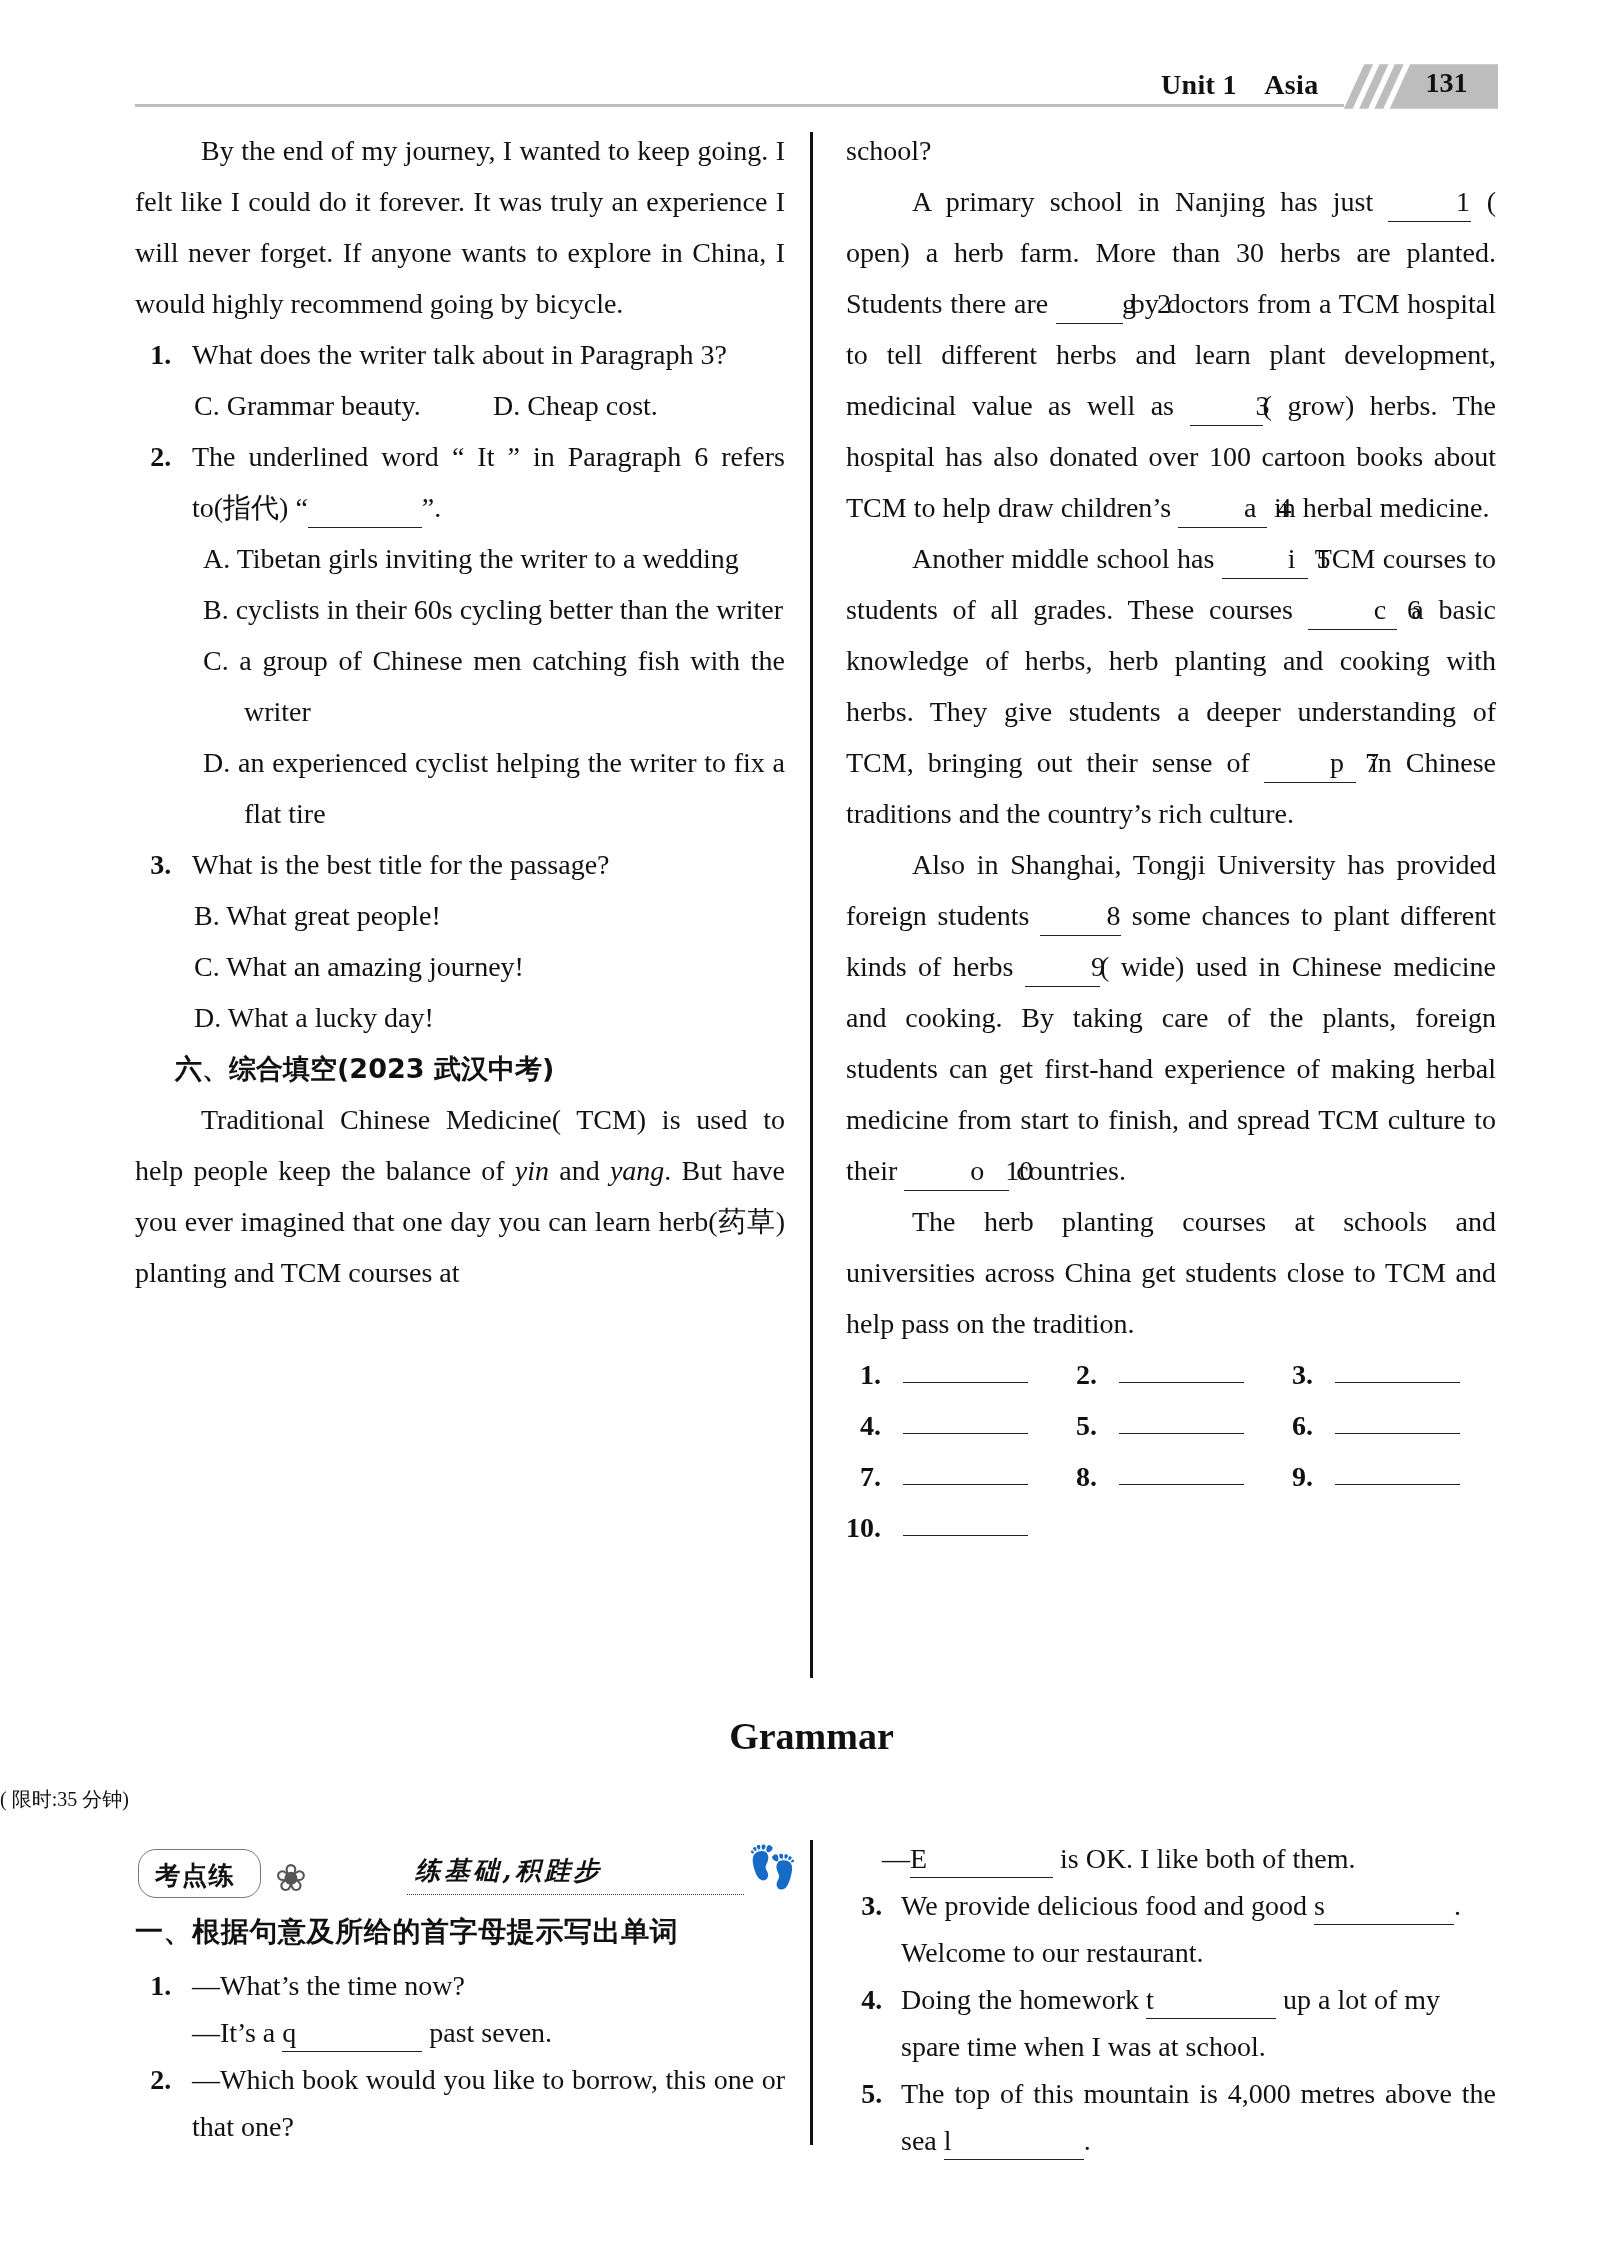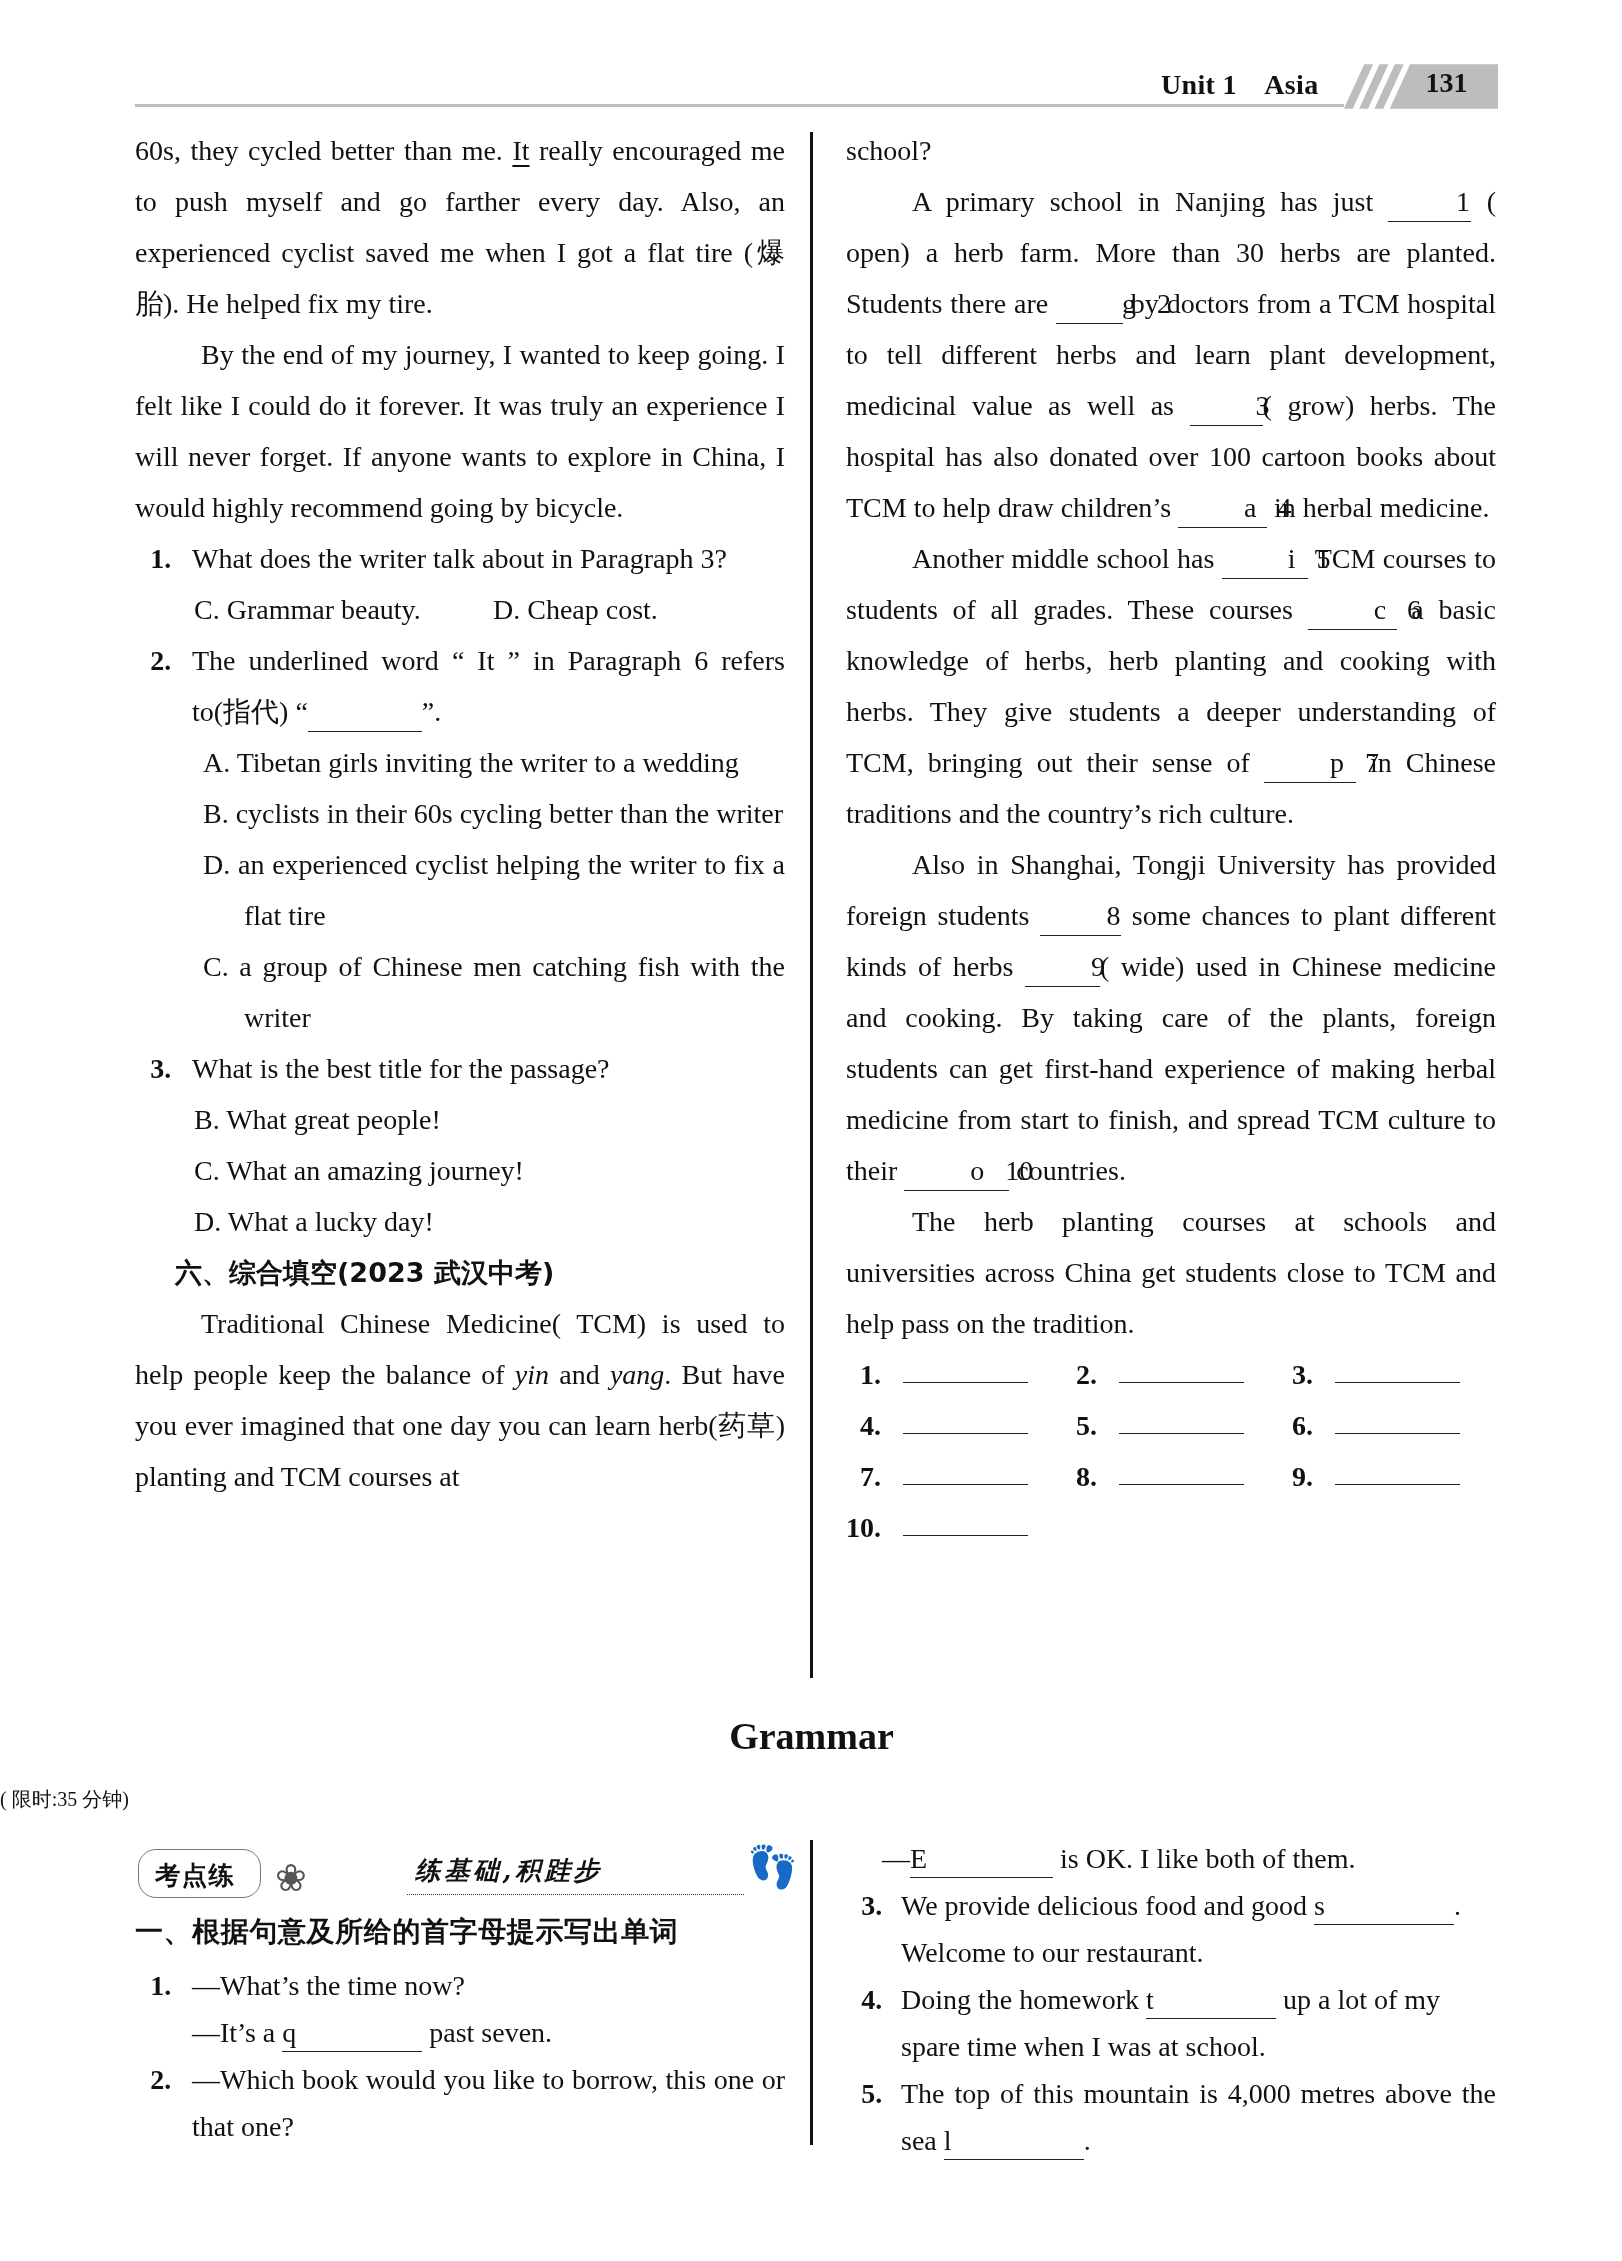--- a/index.html
+++ b/index.html
@@ -68,45 +68,41 @@
     <polygon points="76,70 108,0 122,0 90,70" fill="#bdbdbd"></polygon>
     <polygon points="100,70 132,0 270,0 270,70" fill="#bdbdbd"></polygon>
   </svg>
   <div class="pageno">131</div>
 </div>
 
 <div class="col-divider" style="top:132px; height:1546px;"></div>
 <div class="col-divider" style="top:1840px; height:305px;"></div>
 
 <div class="col" style="left:135px; top:125px; width:650px;">
-  <p>
-    <span>60s, they cycled better than me.</span>
-    <span style="text-decoration: underline; text-underline-offset: 5.1px;">It</span><span> really encouraged me to push myself and go farther every day. Also, an experienced cyclist saved me when I got a flat tire (爆胎). He helped fix my tire.</span>
-  </p>
   <p class="indent">By the end of my journey, I wanted to keep going. I felt like I could do it forever. It was truly an experience I will never forget. If anyone wants to explore in China, I would highly recommend going by bicycle.</p>
 
   <div class="q">
     <span class="num">1.</span>
     <div>What does the writer talk about in Paragraph 3?</div>
   </div>
   <div style="display:flex; padding-left:59px;">
     <span style="width:299px;">C. Grammar beauty.</span>
     <span>D. Cheap cost.</span>
   </div>
 
   <div class="q">
     <span class="num">2.</span>
     <div style="text-align:justify;">
       <span>The underlined word “ It ” in Paragraph 6 refers to(指代) “</span><span class="blank" style="width:114px;">&nbsp;</span><span>”.</span>
     </div>
   </div>
   <div class="opt2" style="padding-left:109px; text-indent:-41px;">A. Tibetan girls inviting the writer to a wedding</div>
   <div class="opt2" style="padding-left:109px; text-indent:-41px; text-align:justify;">B. cyclists in their 60s cycling better than the writer</div>
+  <div class="opt2" style="padding-left:109px; text-indent:-41px; text-align:justify;">C. a group of Chinese men catching fish with the writer</div>
   <div class="opt2" style="padding-left:109px; text-indent:-41px; text-align:justify;">D. an experienced cyclist helping the writer to fix a flat tire</div>
-  <div class="opt2" style="padding-left:109px; text-indent:-41px; text-align:justify;">C. a group of Chinese men catching fish with the writer</div>
 
   <div class="q">
     <span class="num">3.</span>
     <div>What is the best title for the passage?</div>
   </div>
   <div class="opt">B. What great people!</div>
   <div class="opt">C. What an amazing journey!</div>
   <div class="opt">D. What a lucky day!</div>
 
   <div class="cn-bold" style="line-height:51px;">六、综合填空(2023 武汉中考)</div>

